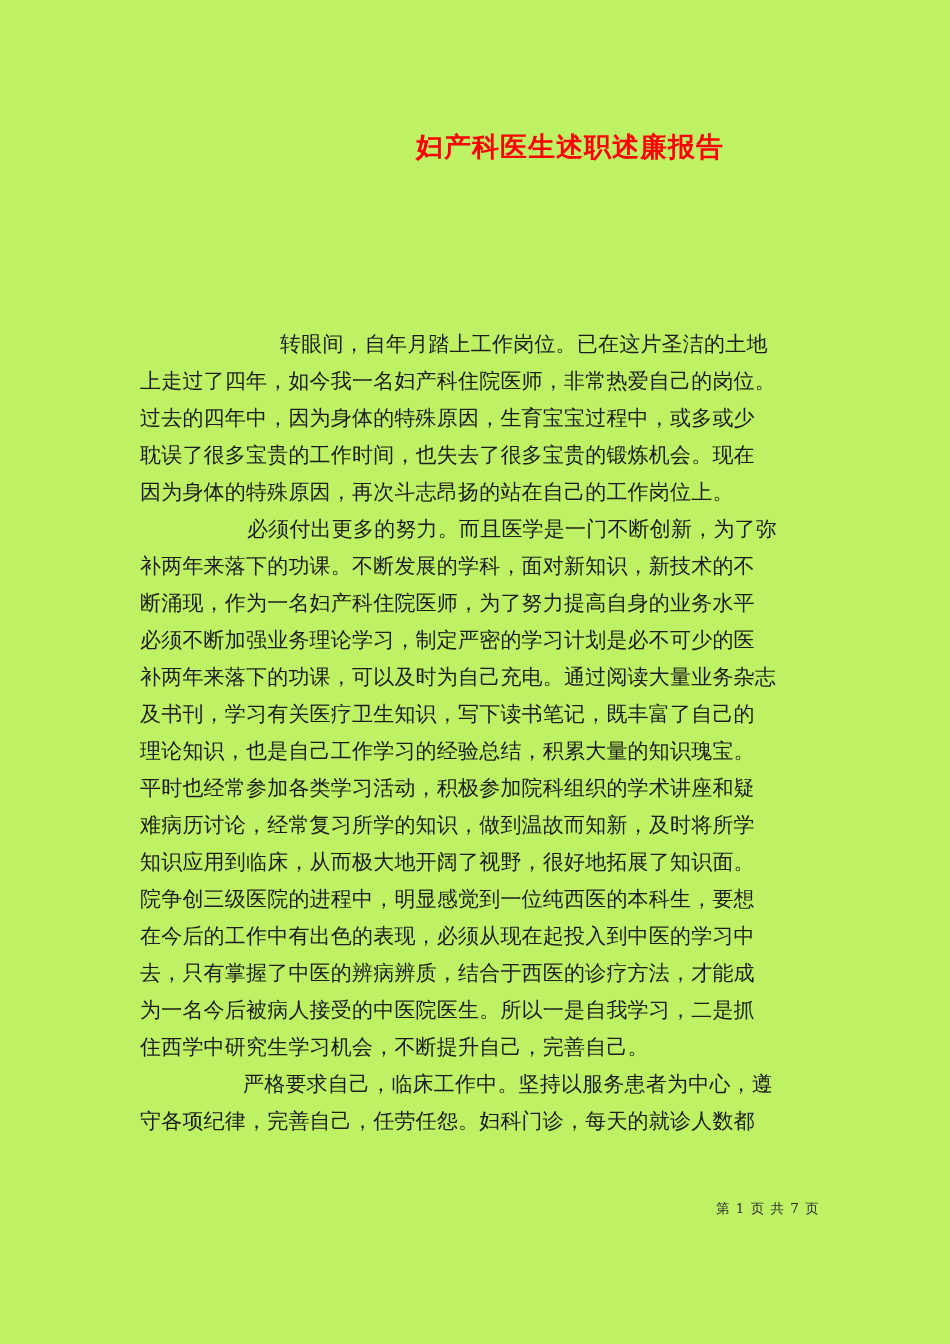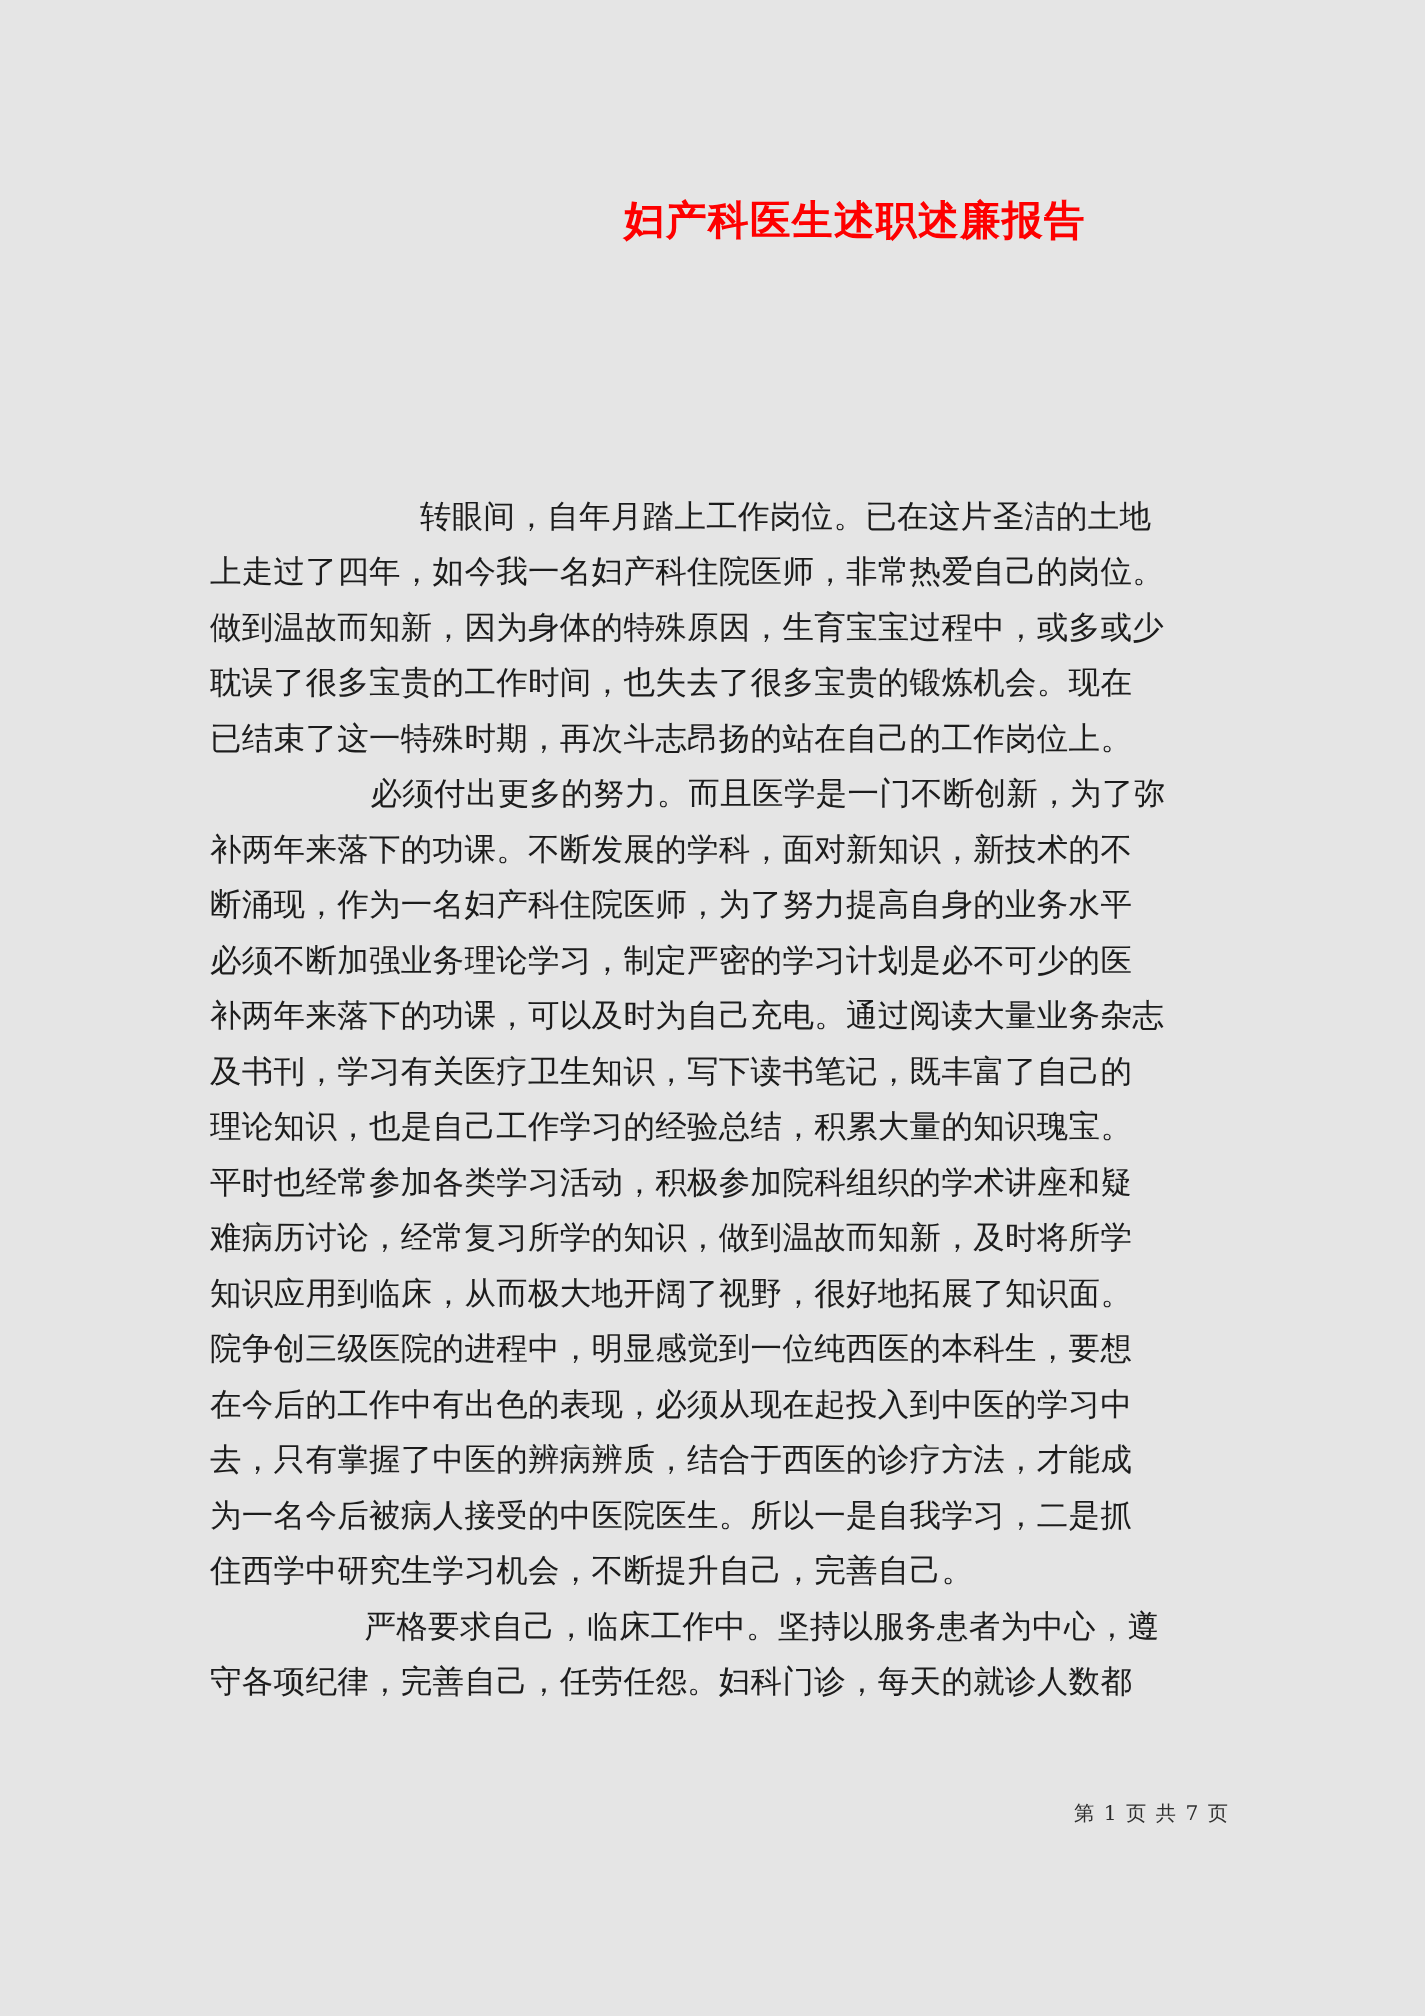--- a/index.html
+++ b/index.html
@@ -4,21 +4,21 @@
 <style>
   html, body {
     margin: 0;
     padding: 0;
     background: #ffffff;
   }
   .page {
     position: relative;
     width: 950px;
     height: 1344px;
-    background: #e5e5e5;
+    background: #bef264;
     overflow: hidden;
     font-family: "DejaVu Serif", serif;
   }
   .doc-title {
     position: absolute;
     top: 129px;
     left: 0;
     width: 950px;
     box-sizing: border-box;
     padding-left: 190px;
@@ -59,23 +59,23 @@
 </head>
 <body>
 
 <div class="page">
   <div class="doc-title" style="color: rgb(254, 0, 0);">妇产科医生述职述廉报告</div>
 
   <div class="doc-body">
       <div class="paragraph">
         <div class="line" style="color: rgb(28, 28, 28); padding-left: 140px;">转眼间，自年月踏上工作岗位。已在这片圣洁的土地</div>
         <div class="line" style="color: rgb(28, 28, 28);">上走过了四年，如今我一名妇产科住院医师，非常热爱自己的岗位。</div>
-        <div class="line" style="color: rgb(28, 28, 28);">做到温故而知新，因为身体的特殊原因，生育宝宝过程中，或多或少</div>
+        <div class="line" style="color: rgb(28, 28, 28);">过去的四年中，因为身体的特殊原因，生育宝宝过程中，或多或少</div>
         <div class="line" style="color: rgb(28, 28, 28);">耽误了很多宝贵的工作时间，也失去了很多宝贵的锻炼机会。现在</div>
-        <div class="line" style="color: rgb(28, 28, 28);">已结束了这一特殊时期，再次斗志昂扬的站在自己的工作岗位上。</div>
+        <div class="line" style="color: rgb(28, 28, 28);">因为身体的特殊原因，再次斗志昂扬的站在自己的工作岗位上。</div>
       </div>
       <div class="paragraph">
         <div class="line" style="color: rgb(28, 28, 28); padding-left: 107px;">必须付出更多的努力。而且医学是一门不断创新，为了弥</div>
         <div class="line" style="color: rgb(28, 28, 28);">补两年来落下的功课。不断发展的学科，面对新知识，新技术的不</div>
         <div class="line" style="color: rgb(28, 28, 28);">断涌现，作为一名妇产科住院医师，为了努力提高自身的业务水平</div>
         <div class="line" style="color: rgb(28, 28, 28);">必须不断加强业务理论学习，制定严密的学习计划是必不可少的医</div>
         <div class="line" style="color: rgb(28, 28, 28);">补两年来落下的功课，可以及时为自己充电。通过阅读大量业务杂志</div>
         <div class="line" style="color: rgb(28, 28, 28);">及书刊，学习有关医疗卫生知识，写下读书笔记，既丰富了自己的</div>
         <div class="line" style="color: rgb(28, 28, 28);">理论知识，也是自己工作学习的经验总结，积累大量的知识瑰宝。</div>
         <div class="line" style="color: rgb(28, 28, 28);">平时也经常参加各类学习活动，积极参加院科组织的学术讲座和疑</div>

